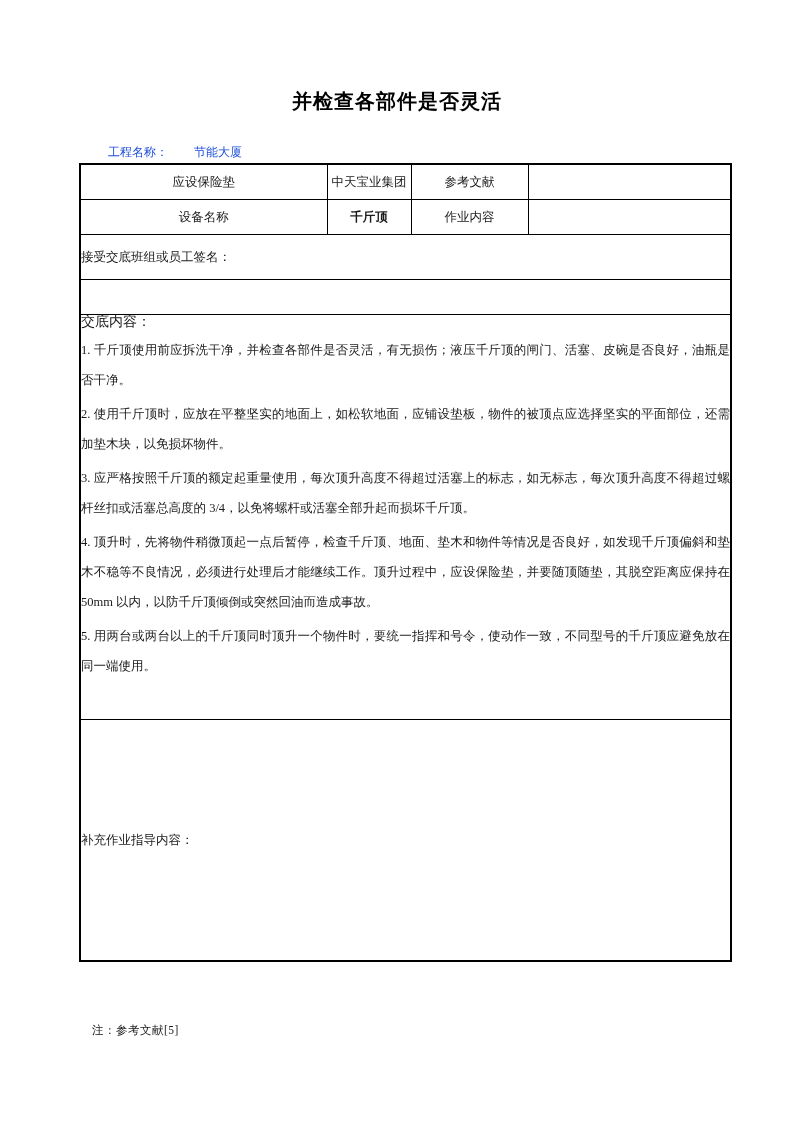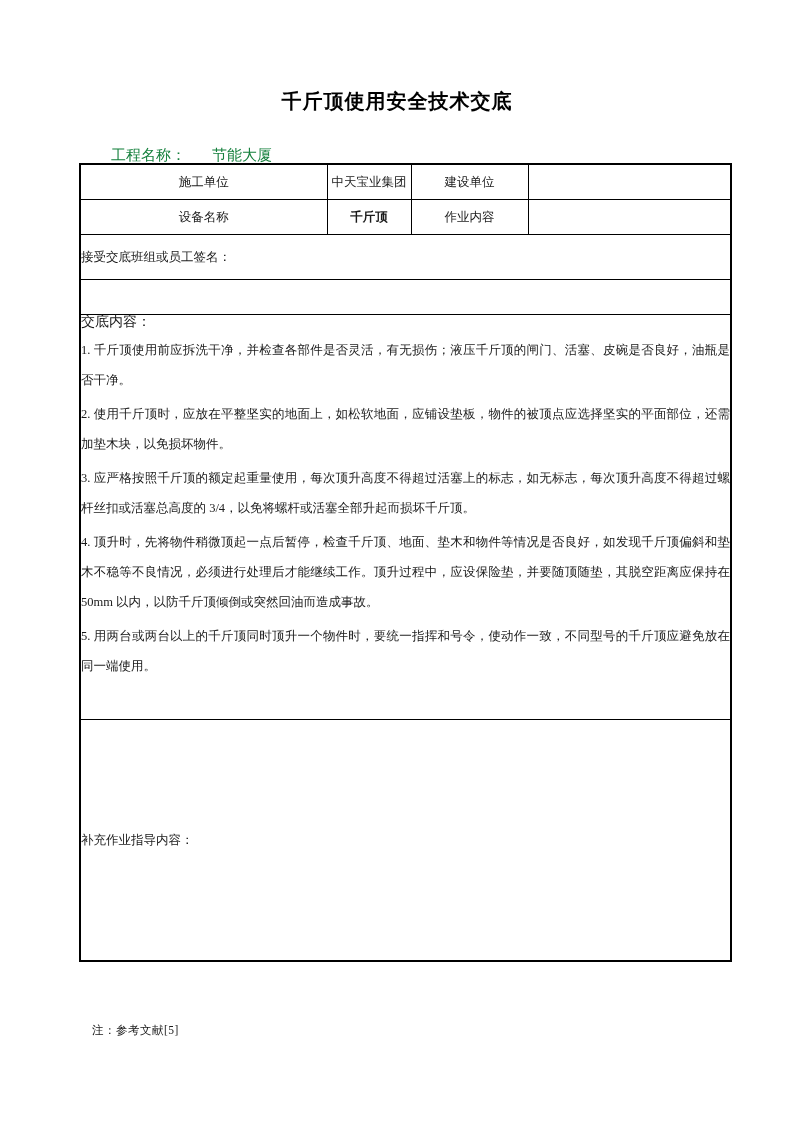--- a/index.html
+++ b/index.html
@@ -31,22 +31,22 @@
     font-size: 20px;
     font-weight: bold;
     letter-spacing: 1px;
     font-family: "Liberation Sans", "DejaVu Sans", sans-serif;
     color: #000;
   }
   .project-line {
     position: absolute;
     left: 96px;
     top: 129px;
-    font-size: 15px;
-    color: #15803d;
+    font-size: 12px;
+    color: #1d4ed8;
     white-space: pre;
   }
   .main-table {
     position: absolute;
     left: 79px;
     top: 163px;
     width: 651px;
     border-collapse: collapse;
     table-layout: fixed;
   }
@@ -120,41 +120,41 @@
     color: #1a1a1a;
     letter-spacing: 0.5px;
     margin-top: 18px;
   }
 </style>
 </head>
 <body>
 
 <div class="page">
 
-  <div class="doc-title">千斤顶使用安全技术交底</div>
+  <div class="doc-title">并检查各部件是否灵活</div>
 
   <div class="project-line">
     <span>工程名称：</span><span style="display:inline-block;width:26px;"></span><span>节能大厦</span>
   </div>
 
   <table class="main-table">
     <colgroup>
       <col style="width:111px;">
       <col style="width:75px;">
       <col style="width:61px;">
       <col style="width:84px;">
       <col style="width:117px;">
       <col style="width:203px;">
     </colgroup>
     <tbody>
 
       <tr>
-          <td class="cell-center outer-top outer-left" colspan="3">施工单位</td>
+          <td class="cell-center outer-top outer-left" colspan="3">应设保险垫</td>
           <td class="cell-center outer-top" colspan="1">中天宝业集团</td>
-          <td class="cell-center outer-top" colspan="1">建设单位</td>
+          <td class="cell-center outer-top" colspan="1">参考文献</td>
           <td class="cell-center outer-top outer-right" colspan="1"></td>
         </tr>
 
       <tr>
           <td class="cell-center outer-left" colspan="3">设备名称</td>
           <td class="cell-center-b" colspan="1">千斤顶</td>
           <td class="cell-center" colspan="1">作业内容</td>
           <td class="cell-center outer-right" colspan="1"></td>
         </tr>
 

